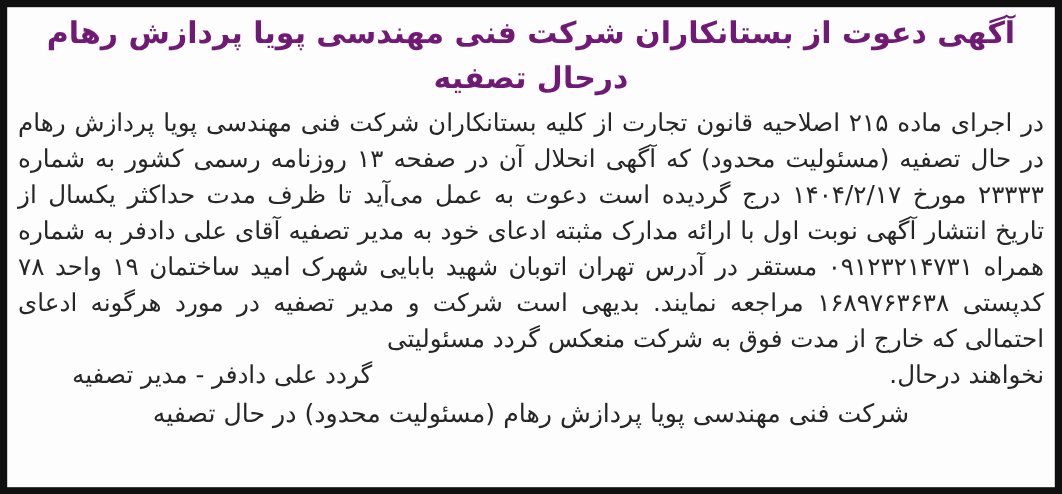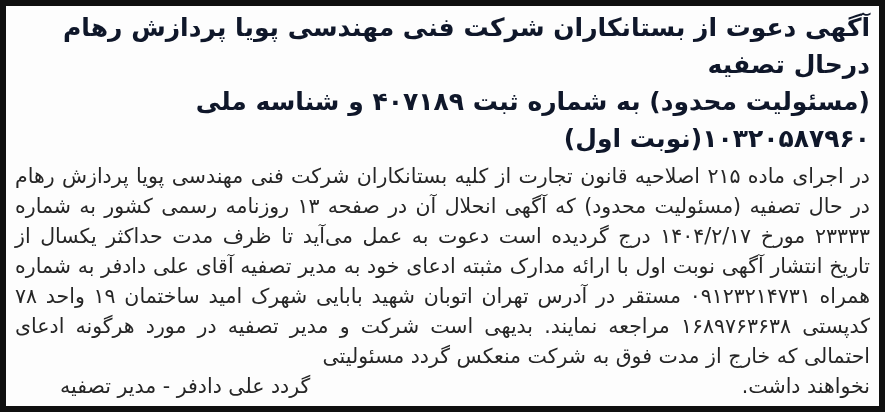--- a/index.html
+++ b/index.html
@@ -13,24 +13,25 @@
     height: 412px;
     border: 6px solid #101010;
     background: #fdfdfd;
     direction: rtl;
     overflow: hidden;
     padding: 3px 9px 4px 9px;
     font-family: "DejaVu Sans", sans-serif;
     color: #242424;
   }
   .notice-header {
+    text-align: center;
     font-weight: 700;
     font-size: 25px;
     line-height: 37px;
-    color: #0f172a;
+    color: #701a75;
     letter-spacing: -0.3px;
   }
   .notice-body {
     margin-top: 4px;
     font-size: 20.5px;
     line-height: 30px;
     text-align: justify;
     text-justify: inter-word;
     color: #262626;
   }
@@ -55,25 +56,24 @@
     white-space: nowrap;
   }
 </style>
 </head>
 <body>
 
 <div class="notice-frame">
 
   <div class="notice-header">
     <div>آگهی دعوت از بستانکاران شرکت فنی مهندسی پویا پردازش رهام درحال تصفیه</div>
-    <div>(مسئولیت محدود) به شماره ثبت ۴۰۷۱۸۹ و شناسه ملی ۱۰۳۲۰۵۸۷۹۶۰(نوبت اول)</div>
   </div>
 
   <div class="notice-body">در اجرای ماده ۲۱۵ اصلاحیه قانون تجارت از کلیه بستانکاران شرکت فنی مهندسی پویا پردازش رهام در حال تصفیه (مسئولیت محدود) که آگهی انحلال آن در صفحه ۱۳ روزنامه رسمی کشور به شماره ۲۳۳۳۳ مورخ ۱۴۰۴/۲/۱۷ درج گردیده است دعوت به عمل می‌آید تا ظرف مدت حداکثر یکسال از تاریخ انتشار آگهی نوبت اول با ارائه مدارک مثبته ادعای خود به مدیر تصفیه آقای علی دادفر به شماره همراه ۰۹۱۲۳۲۱۴۷۳۱ مستقر در آدرس تهران اتوبان شهید بابایی شهرک امید ساختمان ۱۹ واحد ۷۸ کدپستی ۱۶۸۹۷۶۳۶۳۸ مراجعه نمایند. بدیهی است شرکت و مدیر تصفیه در مورد هرگونه ادعای احتمالی که خارج از مدت فوق به شرکت منعکس گردد مسئولیتی</div>
 
   <div class="closing-row">
-    <span>نخواهند داشت.</span>
+    <span>نخواهند درحال.</span>
     <span class="signature">گردد علی دادفر - مدیر تصفیه</span>
   </div>
 
   <div class="company-line">شرکت فنی مهندسی پویا پردازش رهام (مسئولیت محدود) در حال تصفیه</div>
 
 </div>
 
 </body></html>

